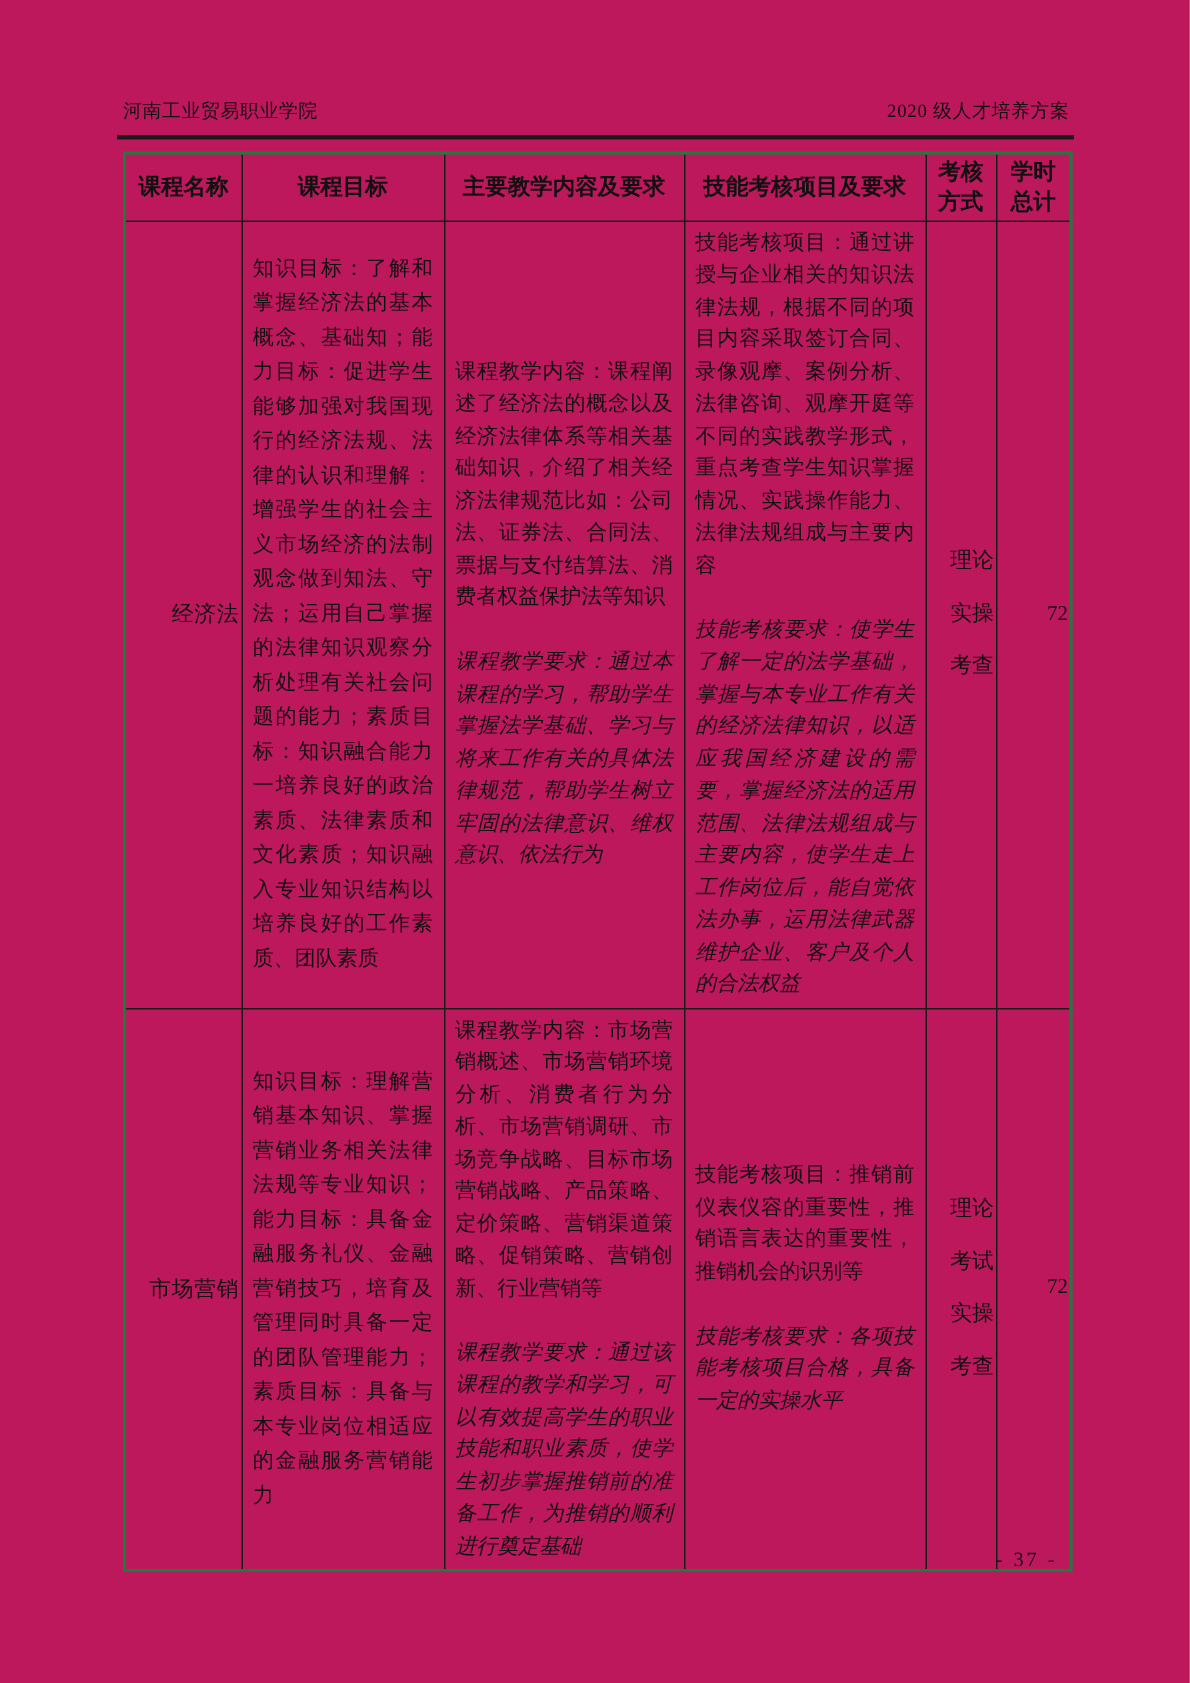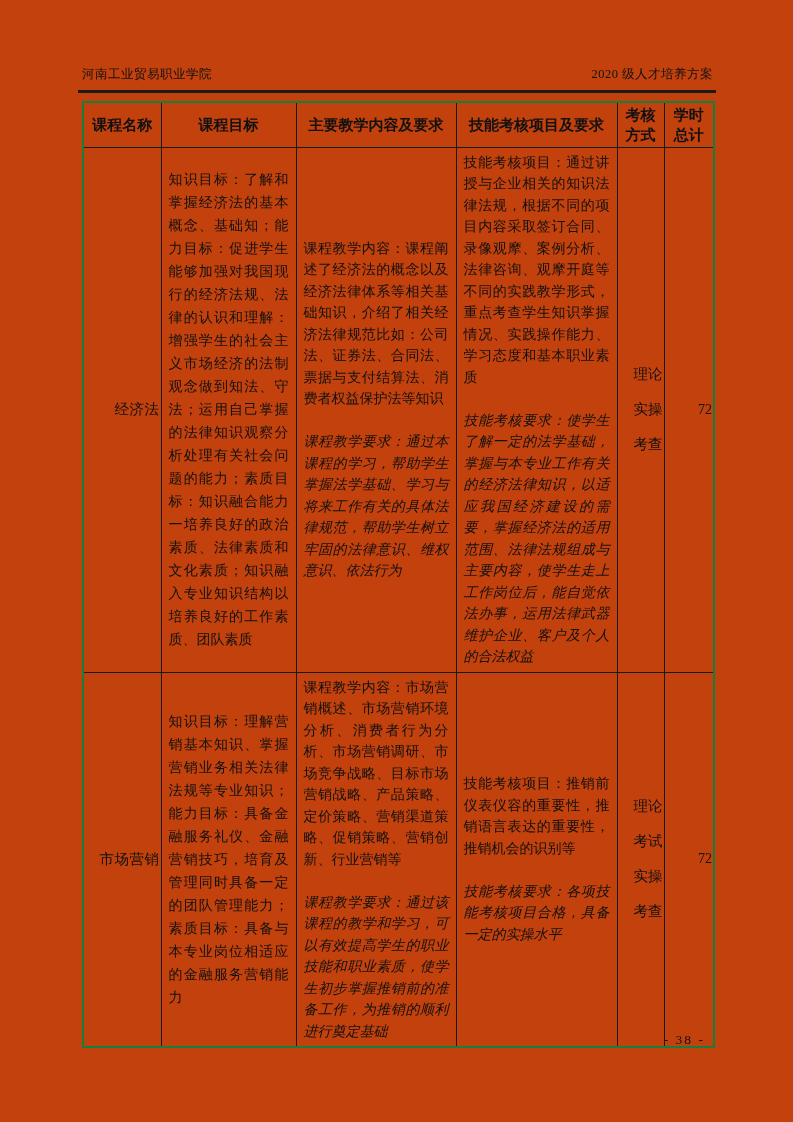--- a/index.html
+++ b/index.html
@@ -6,21 +6,21 @@
   html, body { margin: 0; padding: 0; }
   body {
     width: 793px; height: 1122px;
     background: #ffffff;
     font-family: "Liberation Serif", "DejaVu Serif", serif;
     color: #111;
   }
   .page {
     position: relative;
     width: 793px; height: 1122px;
-    background: #c2410c;
+    background: #be185d;
     overflow: hidden;
   }
   .doc-header {
     position: absolute;
     top: 66px; left: 82px;
     width: 631px;
     display: flex;
     justify-content: space-between;
     font-size: 12.5px;
     letter-spacing: 0.5px;
@@ -125,21 +125,21 @@
       <tr class="body-row-1">
         <td class="cell-name">经济法</td>
         <td class="cell-text cell-objectives">
           <p>知识目标：了解和掌握经济法的基本概念、基础知；能力目标：促进学生能够加强对我国现行的经济法规、法律的认识和理解：增强学生的社会主义市场经济的法制观念做到知法、守法；运用自己掌握的法律知识观察分析处理有关社会问题的能力；素质目标：知识融合能力一培养良好的政治素质、法律素质和文化素质；知识融入专业知识结构以培养良好的工作素质、团队素质</p>
         </td>
         <td class="cell-text cell-teaching">
           <p>课程教学内容：课程阐述了经济法的概念以及经济法律体系等相关基础知识，介绍了相关经济法律规范比如：公司法、证券法、合同法、票据与支付结算法、消费者权益保护法等知识</p>
           <p>课程教学要求：通过本课程的学习，帮助学生掌握法学基础、学习与将来工作有关的具体法律规范，帮助学生树立牢固的法律意识、维权意识、依法行为</p>
         </td>
         <td class="cell-text cell-assessment">
-          <p>技能考核项目：通过讲授与企业相关的知识法律法规，根据不同的项目内容采取签订合同、录像观摩、案例分析、法律咨询、观摩开庭等不同的实践教学形式，重点考查学生知识掌握情况、实践操作能力、学习态度和基本职业素质</p>
+          <p>技能考核项目：通过讲授与企业相关的知识法律法规，根据不同的项目内容采取签订合同、录像观摩、案例分析、法律咨询、观摩开庭等不同的实践教学形式，重点考查学生知识掌握情况、实践操作能力、法律法规组成与主要内容</p>
           <p>技能考核要求：使学生了解一定的法学基础，掌握与本专业工作有关的经济法律知识，以适应我国经济建设的需要，掌握经济法的适用范围、法律法规组成与主要内容，使学生走上工作岗位后，能自觉依法办事，运用法律武器维护企业、客户及个人的合法权益</p>
         </td>
         <td class="cell-method">理论
 实操
 考查</td>
         <td class="cell-hours">72</td>
       </tr>
       <tr class="body-row-2">
         <td class="cell-name">市场营销</td>
         <td class="cell-text cell-objectives">
@@ -155,15 +155,15 @@
         </td>
         <td class="cell-method">理论
 考试
 实操
 考查</td>
         <td class="cell-hours">72</td>
       </tr>
     </tbody>
   </table>
 
-  <div class="page-number">- 38 -</div>
+  <div class="page-number">- 37 -</div>
 
 </div>
 
 </body></html>

